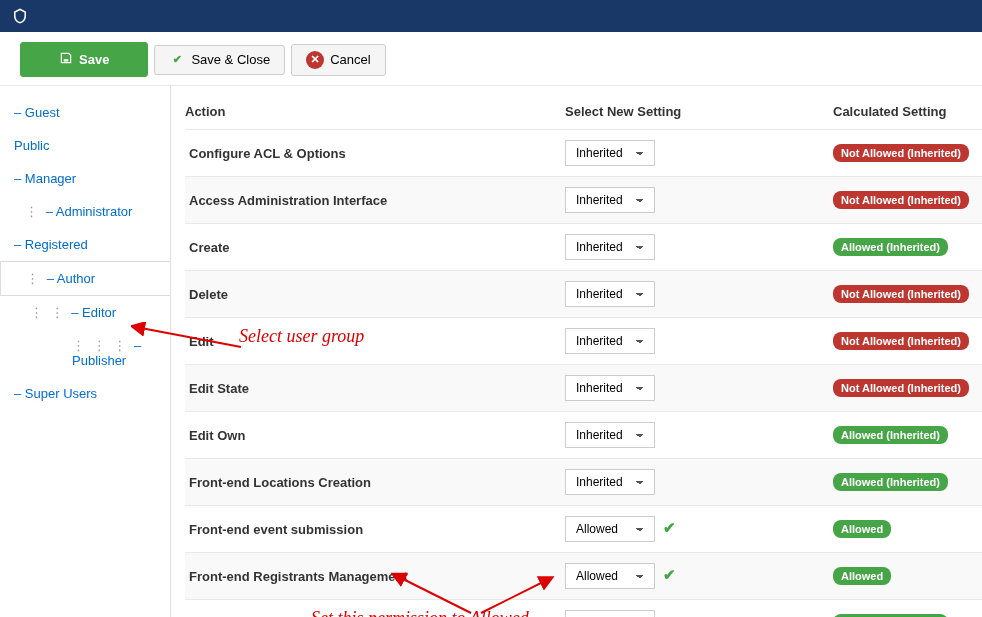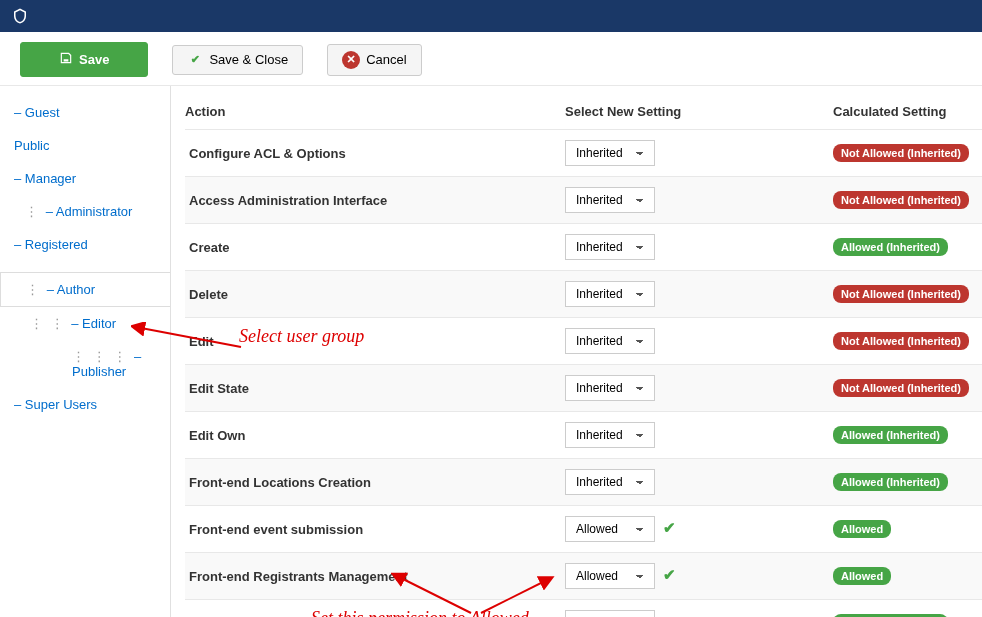--- a/index.html
+++ b/index.html
@@ -3,32 +3,32 @@
 <meta charset="utf-8">
 <style>
 * { box-sizing: border-box; margin: 0; padding: 0; }
 body { font-family: -apple-system, BlinkMacSystemFont, "Segoe UI", Arial, sans-serif; font-size: 13px; background: #fff; color: #333; }
 
 .navbar { background: #1a3867; color: #fff; height: 32px; display: flex; align-items: center; padding: 0 10px; }
 .navbar .logo { width: 20px; height: 20px; margin-right: 12px; display: flex; align-items: center; justify-content: center; }
 .navbar .nav-item { padding: 0 12px; height: 32px; display: flex; align-items: center; cursor: pointer; color: #fff; }
 .navbar .caret { margin-left: 4px; font-size: 9px; }
 
-.toolbar { padding: 10px 20px 8px 20px; display: flex; gap: 24px; align-items: center; border-bottom: 1px solid #e8e8e8; background: #fff; }
+.toolbar { padding: 10px 20px 8px 20px; display: flex; gap: 6px; align-items: center; border-bottom: 1px solid #e8e8e8; background: #fff; }
 .btn { border: 1px solid #ccc; background: #f5f5f5; padding: 6px 14px; border-radius: 3px; cursor: pointer; display: inline-flex; align-items: center; gap: 6px; font-size: 13px; }
 .btn-green { background: #46a546; border-color: #46a546; color: #fff; padding: 8px 38px; font-weight: bold; }
 .btn-icon { width: 16px; height: 16px; display: inline-flex; align-items: center; justify-content: center; border-radius: 50%; font-size: 11px; font-weight: bold; }
 .btn .check { color: #46a546; }
 .btn .x { background: #bd362f; color: #fff; width: 18px; height: 18px; border-radius: 50%; font-size: 11px; }
 
 .main { display: flex; }
 .sidebar { width: 170px; padding: 10px 0; }
 .sidebar ul { list-style: none; }
 .sidebar li { padding: 9px 14px; color: #006dcc; cursor: pointer; font-size: 13px; position: relative; }
-.sidebar li.active { background: #fff; border: 1px solid #ddd; border-right: none; margin-right: -1px; margin-top: 11px; }
+.sidebar li.active { background: #fff; border: 1px solid #ddd; border-right: none; margin-right: -1px; }
 .sidebar li.indent-1 { padding-left: 25px; }
 .sidebar li.indent-2 { padding-left: 30px; }
 .sidebar li.indent-3 { padding-left: 72px; }
 .sidebar li .tree-line { color: #999; margin-right: 4px; }
 
 .content { flex: 1; padding: 10px 0 0 14px; border-left: 1px solid #e0e0e0; }
 .perm-header { display: flex; font-weight: bold; padding: 8px 8px 10px 0; font-size: 13px; }
 .col-action { flex: 0 0 380px; }
 .col-setting { flex: 0 0 268px; }
 .col-calc { flex: 1; }

